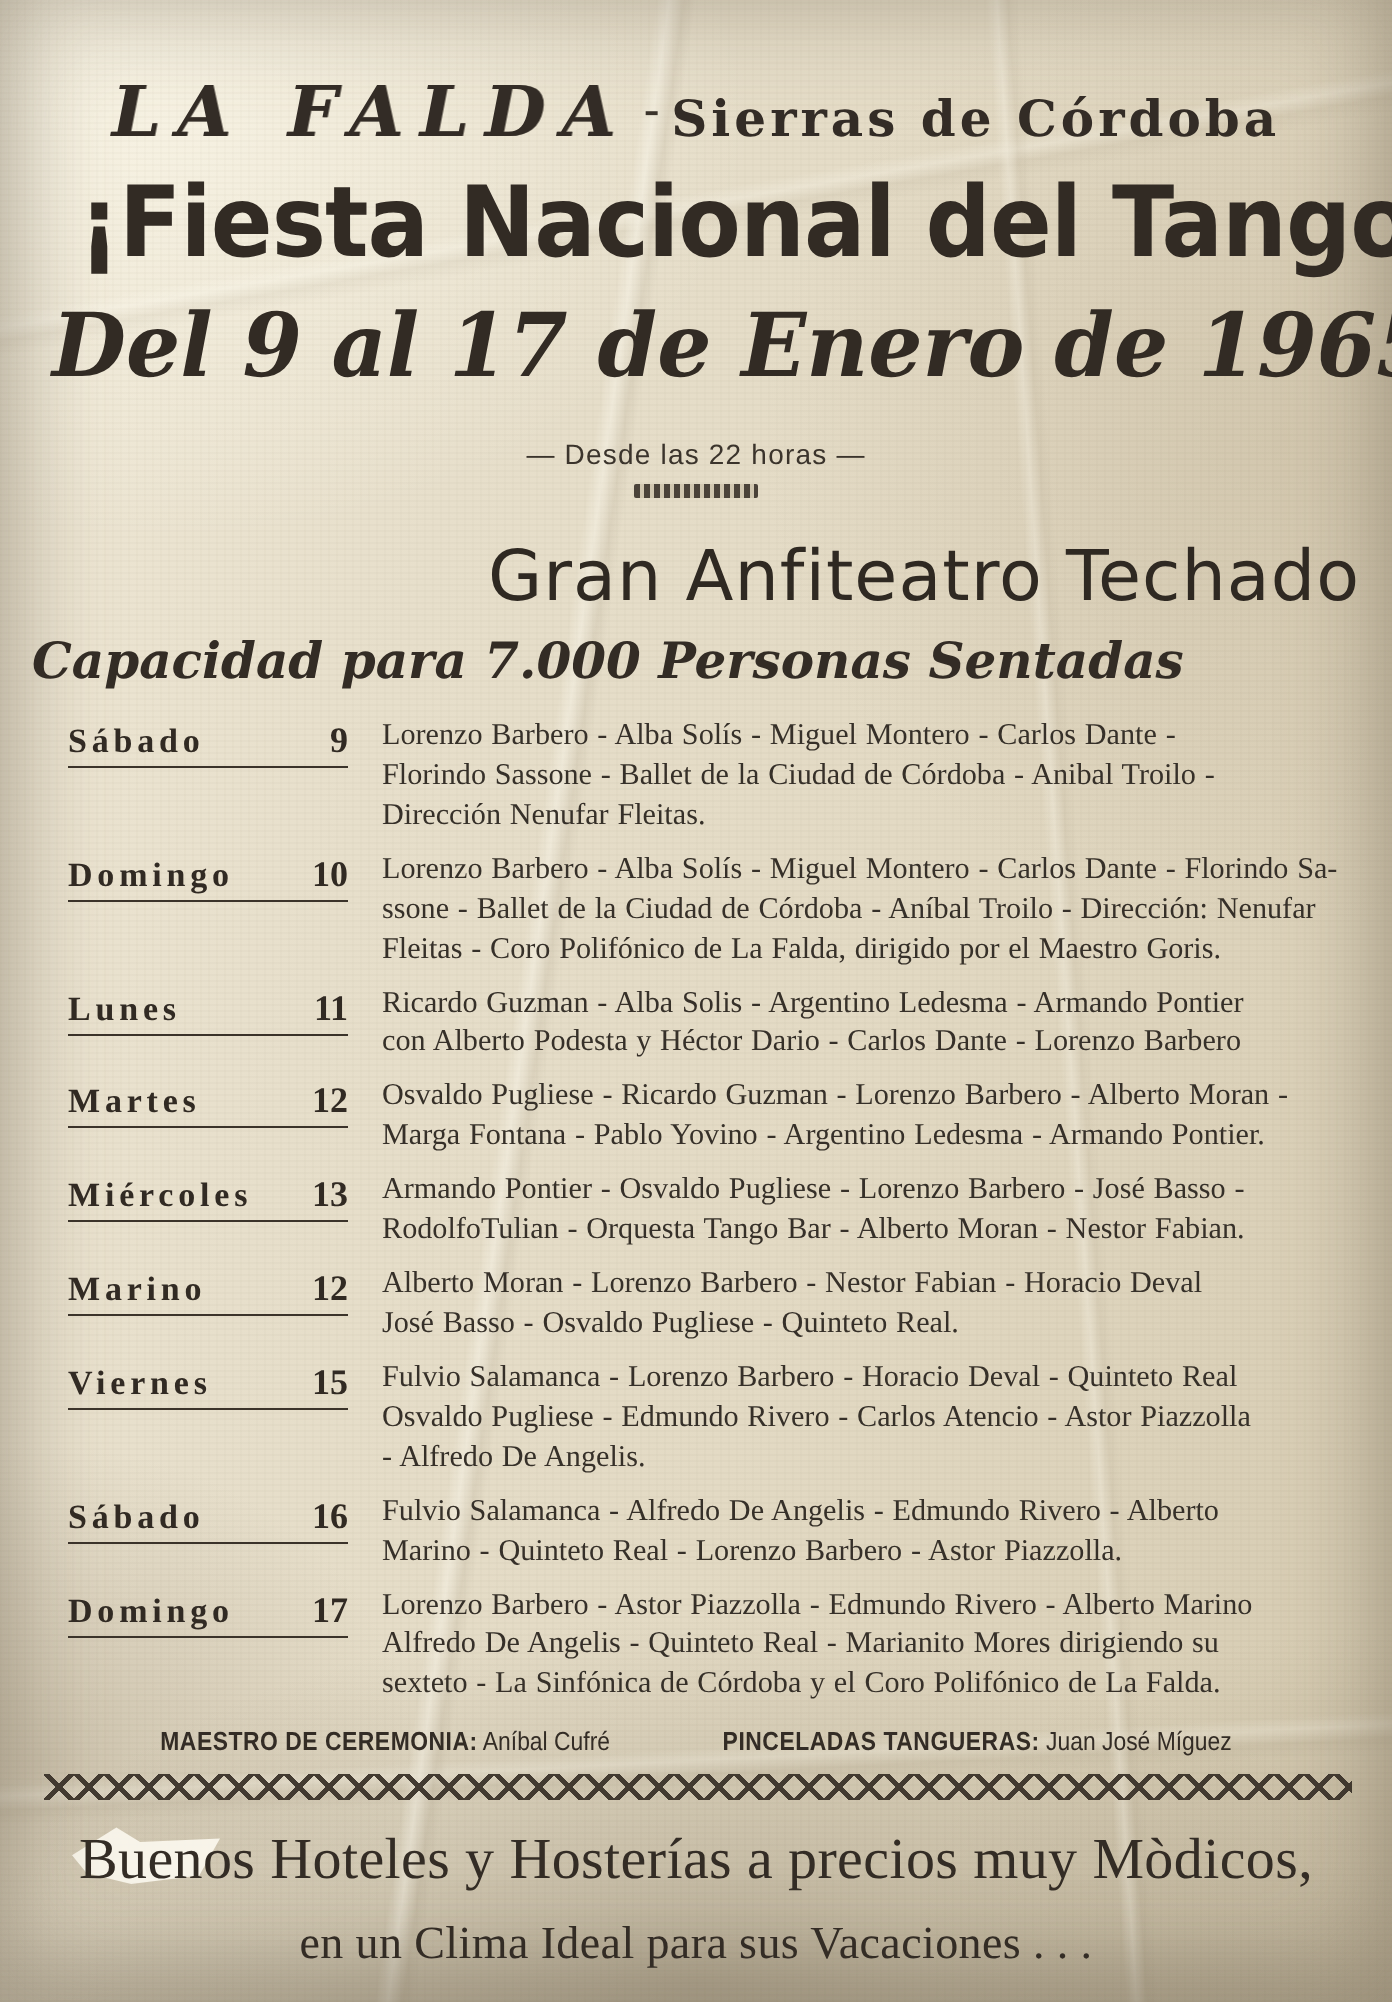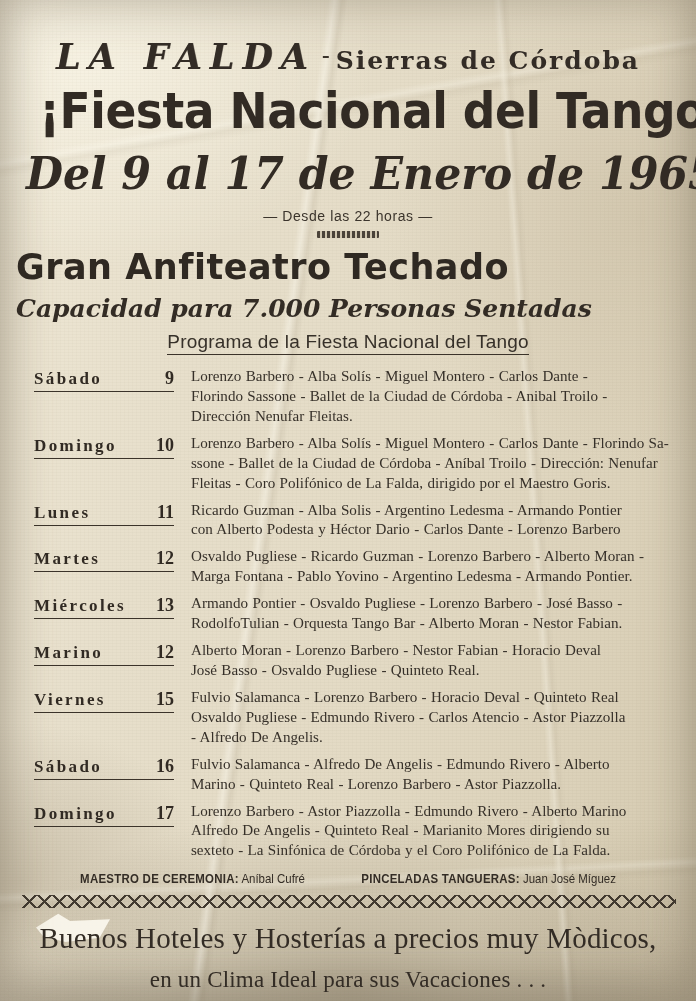--- a/index.html
+++ b/index.html
@@ -128,40 +128,40 @@
     margin: 8px 0 0 0;
     color: #322b24;
     white-space: nowrap;
   }
 
   .desde {
     text-align: center;
     font-family: "Liberation Sans", sans-serif;
     font-size: 14px;
     letter-spacing: 0.6px;
-    margin: 9px 0 0 0;
+    margin: 20px 0 0 0;
     color: #3b342c;
   }
   .orn-bar {
     width: 62px;
     height: 7px;
     margin: 7px auto 0 auto;
     background:
       repeating-linear-gradient(90deg, #3a322a 0px, #3a322a 3px, #cfc5ae 3px, #cfc5ae 5px);
     border-radius: 1px;
     opacity: 0.9;
   }
 
   .anfiteatro {
-    text-align: left;
+    text-align: right;
     font-family: "DejaVu Sans", sans-serif;
-    font-weight: bold;
+    font-weight: normal;
     font-size: 35px;
     letter-spacing: 0.5px;
-    margin: 9px 0 0 0;
+    margin: 20px 0 0 0;
     color: #2f2922;
     white-space: nowrap;
   }
   .capacidad {
     text-align: left;
     font-family: "DejaVu Serif", serif;
     font-weight: bold;
     font-style: italic;
     font-size: 25px;
     letter-spacing: 0px;
@@ -299,21 +299,20 @@
 
     <div class="fiesta">¡Fiesta Nacional del Tango!</div>
 
     <div class="delfecha">Del 9 al 17 de Enero de 1965</div>
 
     <div class="desde">—  Desde las 22 horas  —</div>
     <div class="orn-bar"></div>
 
     <div class="anfiteatro">Gran Anfiteatro Techado</div>
     <div class="capacidad">Capacidad para 7.000 Personas Sentadas</div>
-    <div class="programa"><span>Programa de la Fiesta Nacional del Tango</span></div>
 
     <div class="program">
 
       <div class="prow">
         <div class="daycol">
           <span class="dayname">Sábado</span>
           <span class="daynum">9</span>
         </div>
         <div class="actcol">
           <span class="ln">Lorenzo Barbero - Alba Solís - Miguel Montero - Carlos Dante -</span>

